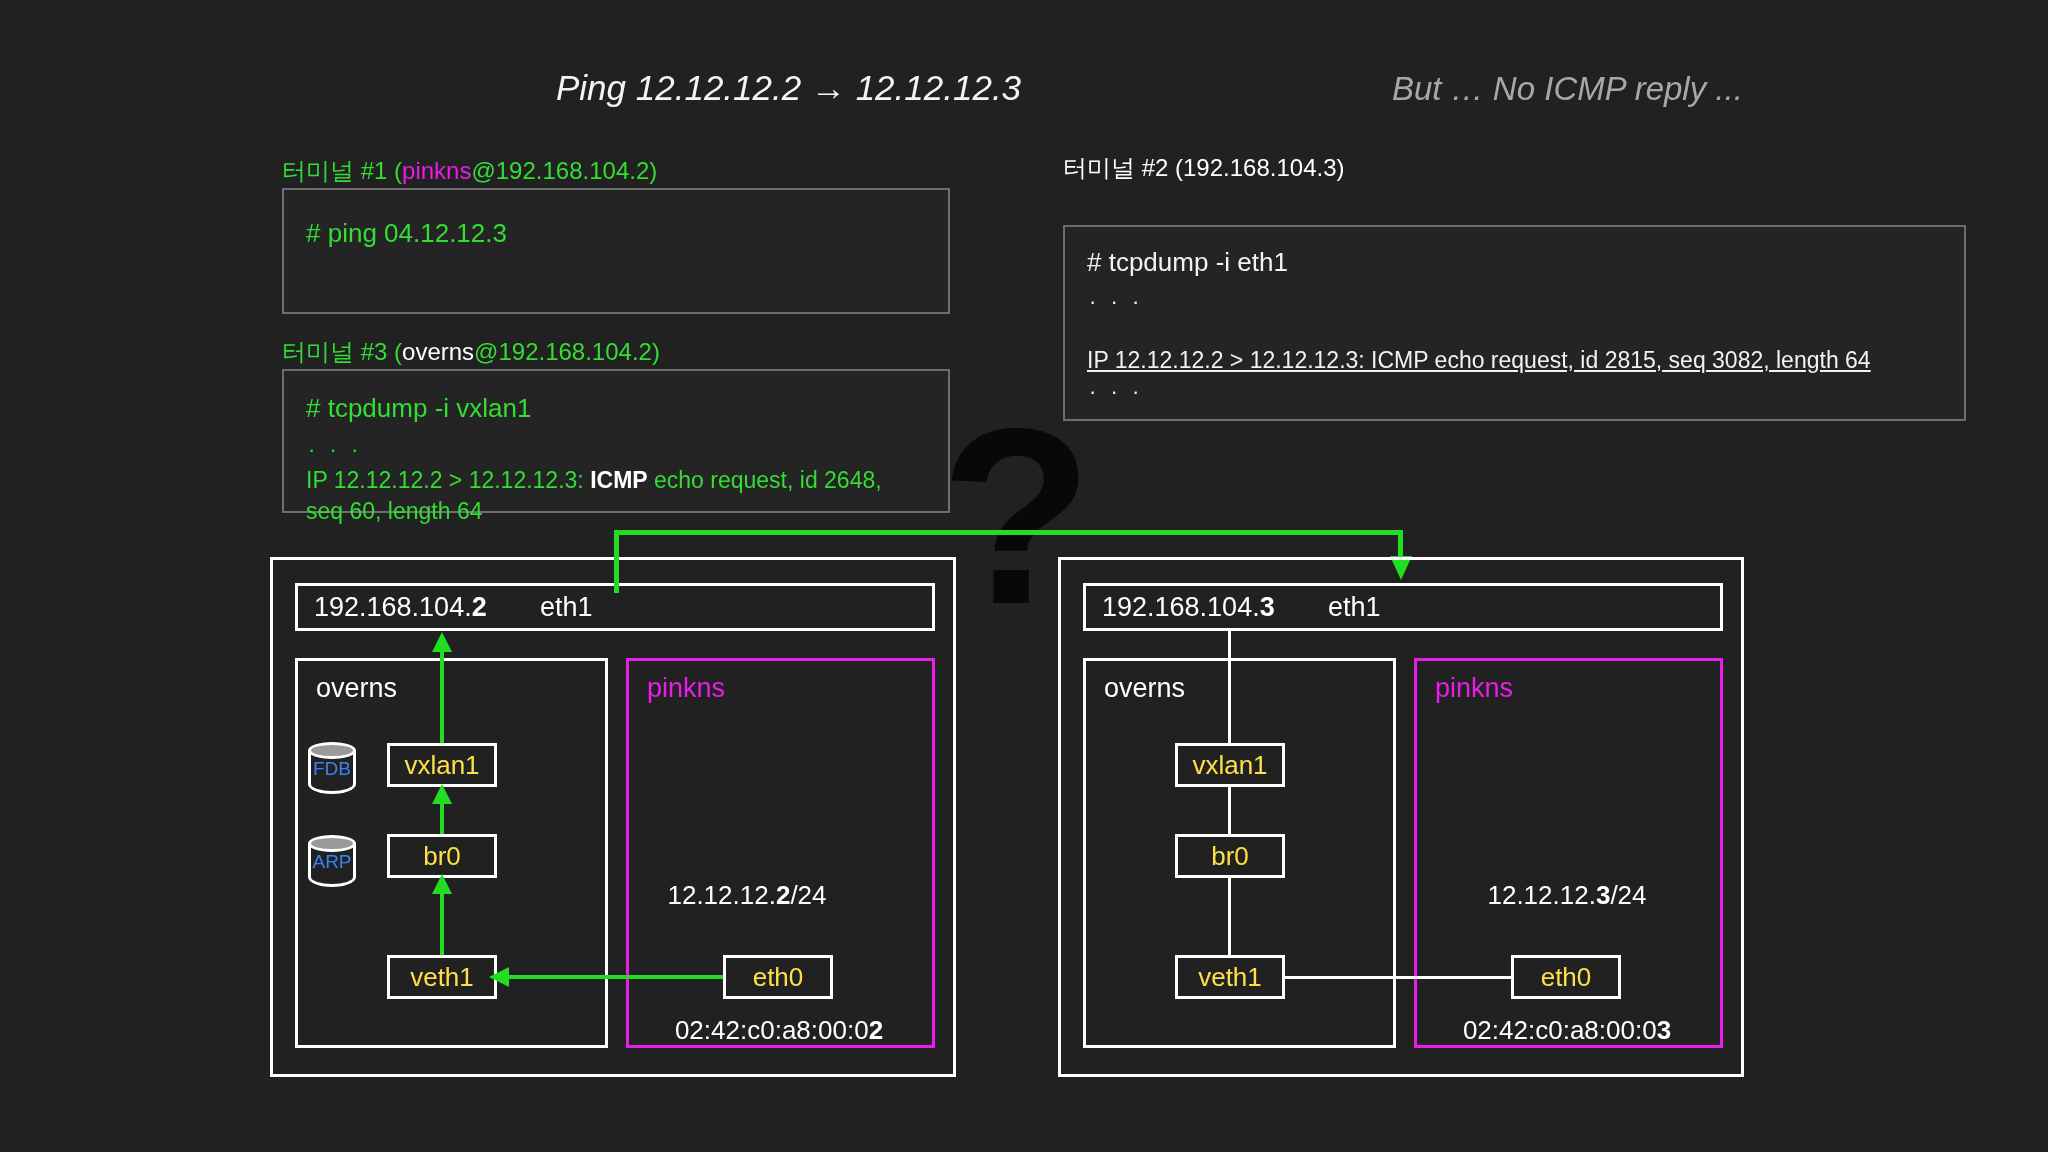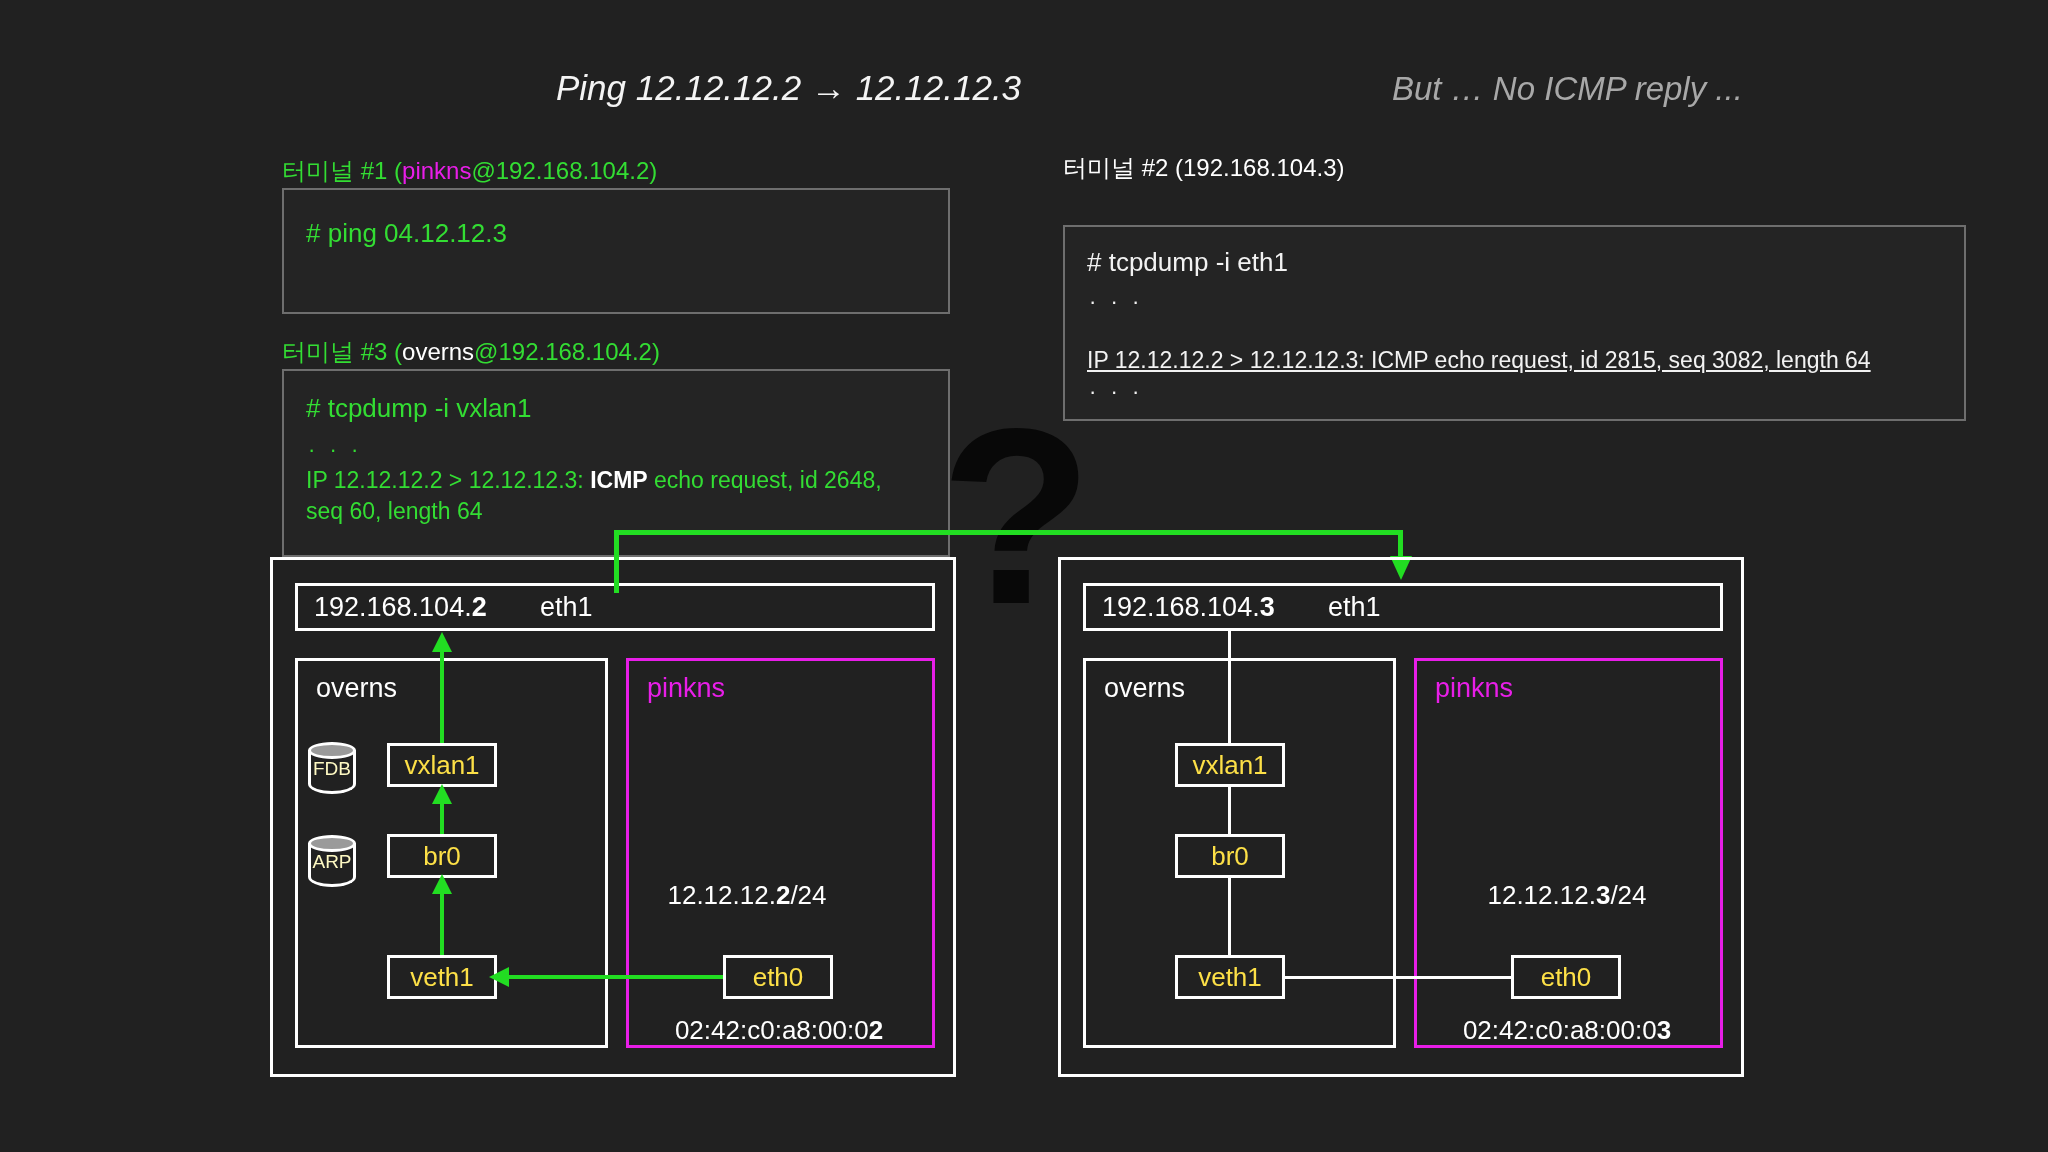--- a/index.html
+++ b/index.html
@@ -105,21 +105,21 @@
   .cyl-top {
     position: absolute; left: 0; top: 0;
     width: 48px; height: 17px;
     border: 3px solid #ffffff;
     border-radius: 50%;
     background: #9a9a9a;
     box-sizing: border-box;
   }
   .cyl-text {
     position: absolute; left: 0; top: 16px; width: 48px;
-    text-align: center; color: #fef9c3; font-size: 19px;
+    text-align: center; color: #3b82f6; font-size: 19px;
   }
 
   
   .wline { background: #ffffff; }
   
   .gline { background: #22dd22; }
 
   
   .ns-text {
     color: #ffffff; font-size: 26px; white-space: nowrap;
@@ -150,21 +150,21 @@
 <div class="abs term-head green" style="left:282px; top:155px;">
   <span>터미널 #1 (</span><span class="tk-magenta">pinkns</span><span>@192.168.104.2)</span>
 </div>
 <div class="abs term-box" style="left:282px; top:188px; width:668px; height:126px;">
   <div class="abs term-cmd g" style="left:22px; top:28px;"># ping 04.12.12.3</div>
 </div>
 
 <div class="abs term-head green" style="left:282px; top:336px;">
   <span>터미널 #3 (</span><span class="tk-white">overns</span><span>@192.168.104.2)</span>
 </div>
-<div class="abs term-box" style="left:282px; top:369px; width:668px; height:188px;">
+<div class="abs term-box" style="left:282px; top:369px; width:668px; height:144px;">
   <div class="abs term-cmd g" style="left:22px; top:22px;"># tcpdump -i vxlan1</div>
   <div class="abs term-line g dots" style="left:24px; top:66px;">· · ·</div>
   <div class="abs term-line" style="left:22px; top:94px; width:618px; white-space:normal; line-height:1.34;">
     <span class="g">IP 12.12.12.2 &gt; 12.12.12.3: </span><span class="bold-w">ICMP</span><span class="g"> echo request, id 2648, seq 60, length 64</span>
   </div>
 </div>
 
 <div class="abs term-head white" style="left:1063px; top:152px;">터미널 #2 (192.168.104.3)</div>
 <div class="abs term-box" style="left:1063px; top:185px; width:903px; height:196px;margin-top:40px;">
   <div class="abs term-cmd w" style="left:22px; top:20px;"># tcpdump -i eth1</div>

